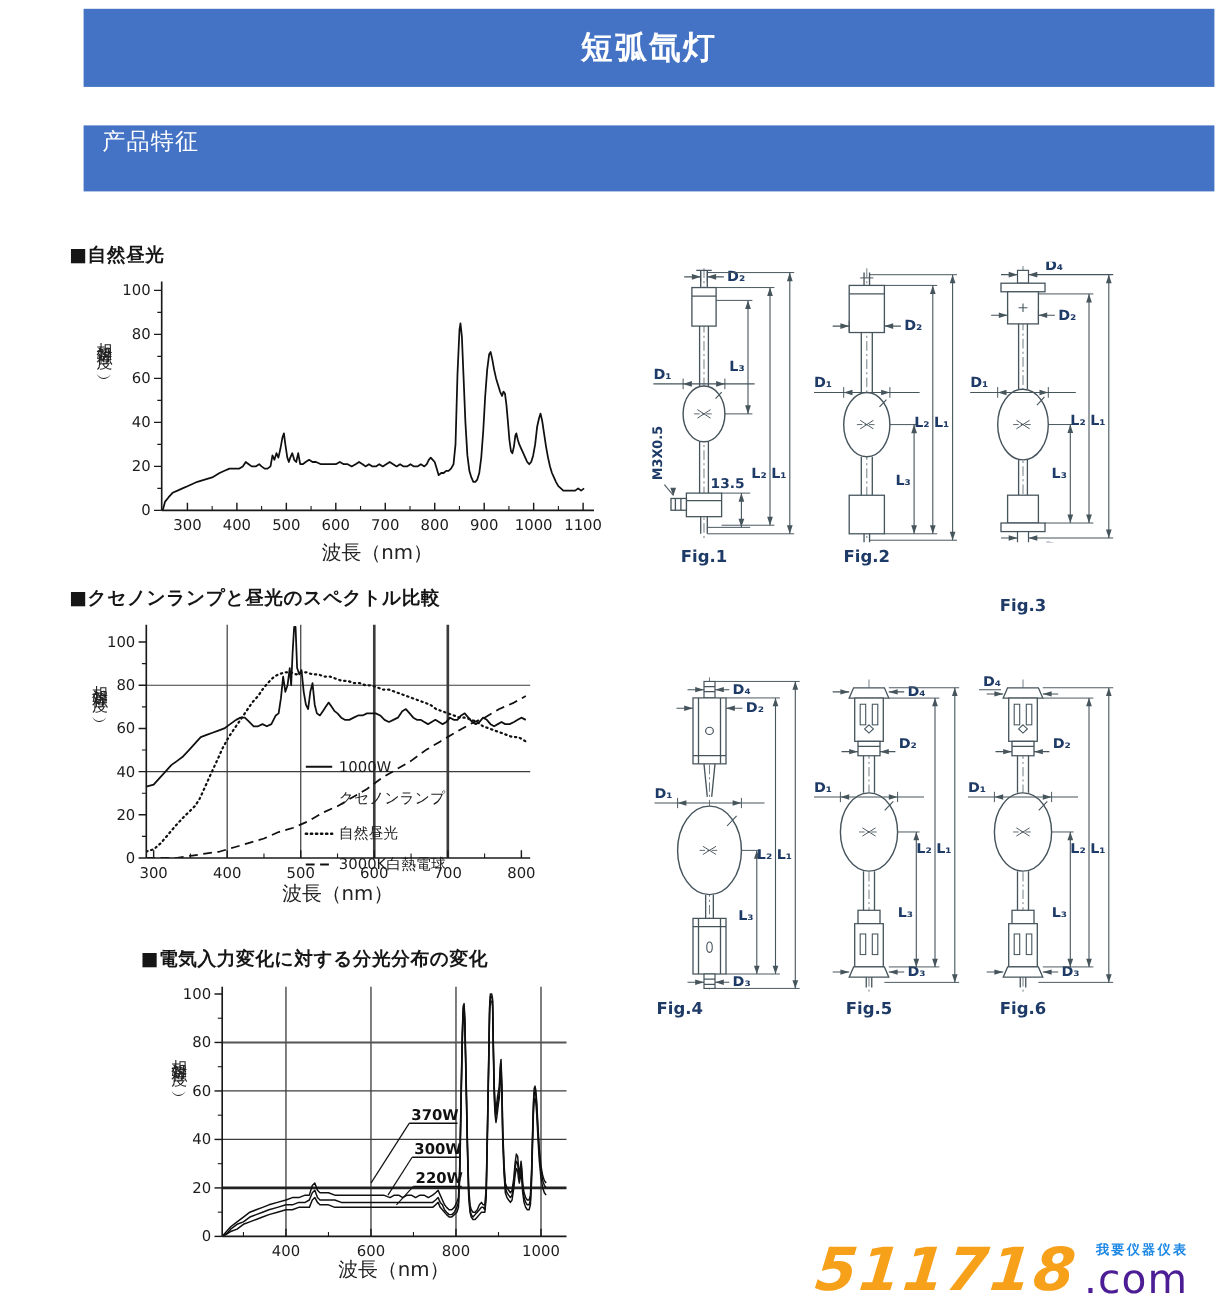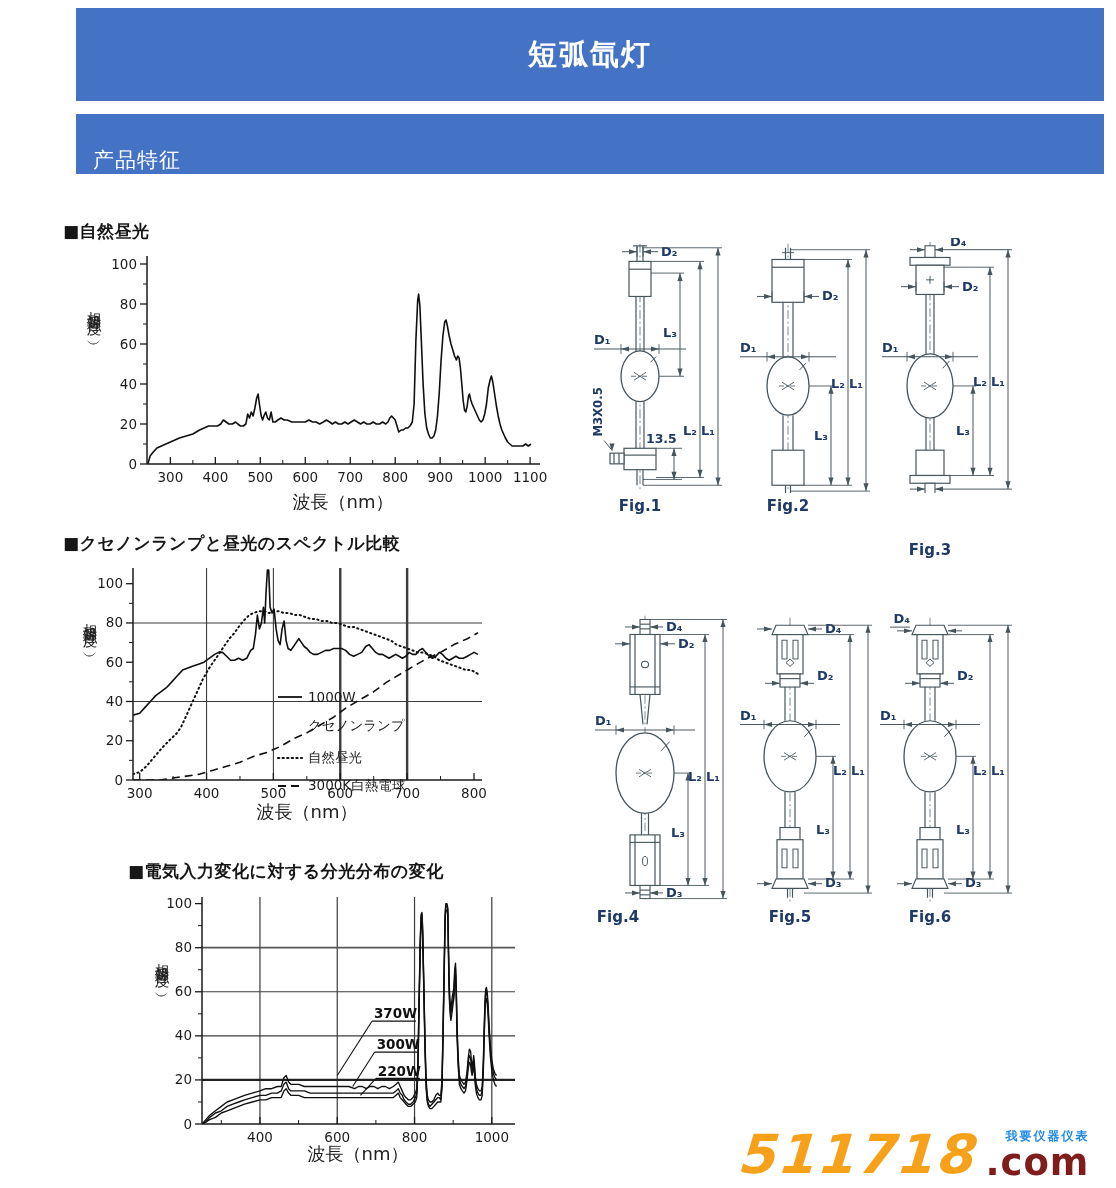--- a/index.html
+++ b/index.html
@@ -1,35 +1,35 @@
 <!DOCTYPE html>
 <html><head>
 <meta charset="utf-8">
 <style>
   html,body{margin:0;padding:0;background:#fff;}
   body{width:1116px;height:1188px;position:relative;overflow:hidden;
        font-family:"DejaVu Sans","Liberation Sans",sans-serif;color:#1a1a1a;}
-  .banner{position:absolute;left:76px;top:8px;width:1028px;height:93px;background:#4472c4;
+  .banner{position:absolute;left:76px;top:8px;width:1028px;height:71px;background:#4472c4;
           display:flex;align-items:center;justify-content:center;}
   .banner span{color:#fff;font-size:29px;font-weight:700;letter-spacing:2px;}
   .section-bar{position:absolute;left:76px;top:114px;width:1028px;height:60px;background:#4472c4;
-          display:flex;align-items:flex-end;}
+          display:flex;align-items:flex-start;}
   .section-bar span{color:#fff;font-size:21px;margin-left:17px;letter-spacing:1px;}
   .chart-title{position:absolute;font-size:17px;font-weight:700;color:#161616;letter-spacing:.5px;}
   .chart-mount{position:absolute;}
   .chart-ylabel{position:absolute;writing-mode:vertical-rl;text-orientation:mixed;
           font-size:14.5px;color:#222;letter-spacing:3px;font-weight:500;}
   .chart-xlabel{position:absolute;width:140px;text-align:center;font-size:18px;color:#222;font-weight:500;}
   .fig-mount{position:absolute;}
   .fig-caption{position:absolute;width:104px;text-align:center;font-size:15px;font-weight:700;color:#1e3a66;}
   .logo{position:absolute;left:742px;top:1094px;width:366px;height:86px;display:flex;align-items:flex-end;cursor:pointer;}
   .logo-num{font-size:54px;font-weight:800;font-style:italic;color:#f7a11b;letter-spacing:2px;line-height:.95;transform:skewX(-6deg);}
   .logo-col{display:flex;flex-direction:column;align-items:flex-end;margin-left:6px;}
   .logo-tag{color:#1e88e5;font-size:12px;font-weight:700;letter-spacing:2px;}
-  .logo-com{color:#7f1d1d;font-size:37px;font-weight:700;line-height:.95;letter-spacing:1px;}
+  .logo-com{color:#4c1d95;font-size:37px;font-weight:400;line-height:.95;letter-spacing:1px;}
   svg text{font-family:"DejaVu Sans","Liberation Sans",sans-serif;}
 </style>
 </head>
 <body>
 
 <div class="banner">
   <span>短弧氙灯</span>
 </div>
 <div class="section-bar">
   <span>产品特征</span>

